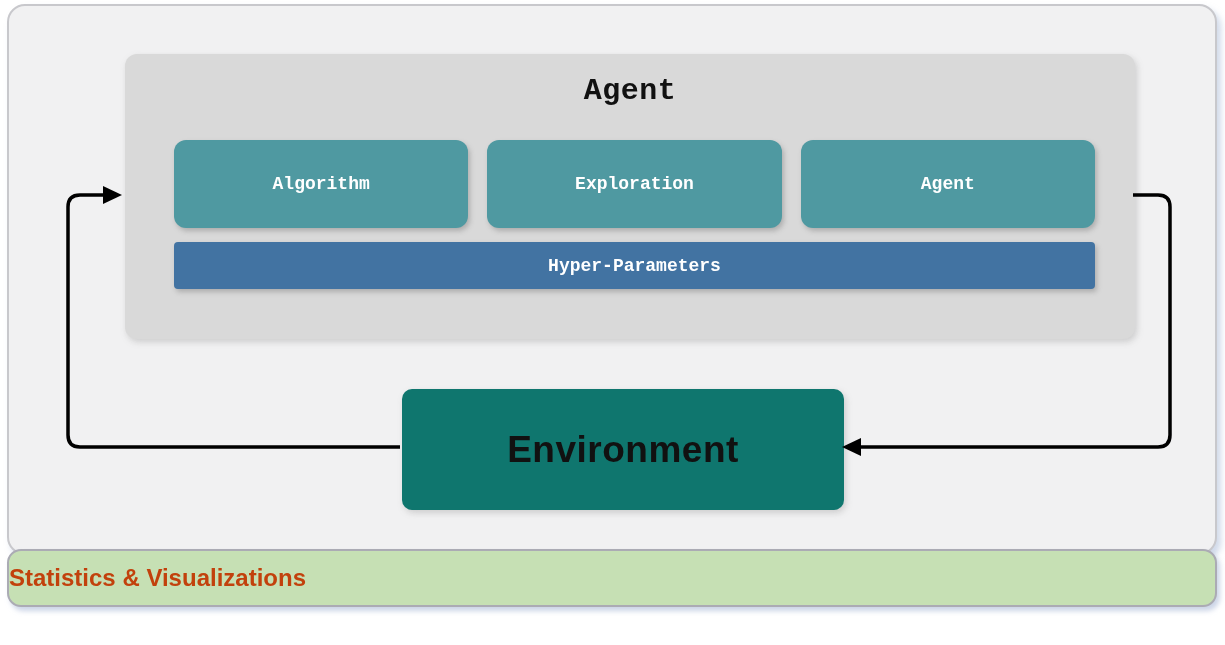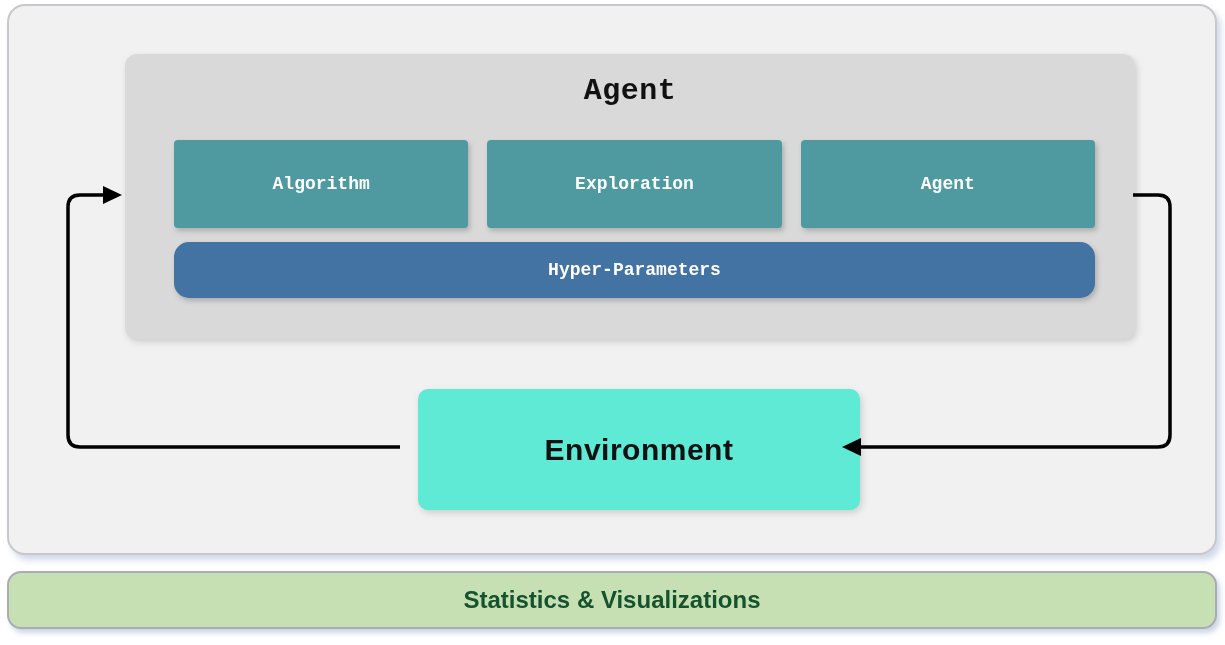--- a/index.html
+++ b/index.html
@@ -44,81 +44,79 @@
   }
   .modules-row {
     left: 49px; top: 86px;
     width: 921px; height: 88px;
     display: flex;
     gap: 19px;
   }
   .module-box {
     flex: 1;
     background: #4f99a1;
-    border-radius: 4px;
+    border-radius: 12px;
     box-shadow: 2px 3px 5px rgba(110,110,110,0.40);
     display: flex;
     align-items: center;
     justify-content: center;
     color: #ffffff;
     font-weight: bold;
     font-size: 18px;
   }
   .hyper-bar {
     left: 49px; top: 188px;
-    width: 921px; height: 56px;
+    width: 921px; height: 47px;
     background: #4273a2;
-    border-radius: 15px;
+    border-radius: 4px;
     box-shadow: 2px 3px 5px rgba(110,110,110,0.40);
     display: flex;
     align-items: center;
     justify-content: center;
     color: #ffffff;
     font-weight: bold;
     font-size: 18px;
   }
 
   
   .env-box {
     left: 400px; top: 387px;
     width: 442px; height: 121px;
-    background: #5eead4;
+    background: #0f766e;
     border-radius: 10px;
     box-shadow: 2px 3px 6px rgba(140,140,140,0.35);
     display: flex;
     align-items: center;
     justify-content: center;
-    font-size: 30px;
+    font-size: 37px;
     font-weight: bold;
     color: #111111;
     letter-spacing: 0.5px;
-    margin-left: 16px;
   }
 
   
   .arrow-layer {
     left: 0; top: 0;
     width: 1225px; height: 645px;
     pointer-events: none;
   }
 
   
   .stats-bar {
-    left: 7px; top: 571px;
+    left: 7px; top: 549px;
     width: 1206px; height: 54px;
     background: #c6e0b4;
     border: 2px solid #ababb4;
     border-radius: 14px;
     box-shadow: 3px 4px 5px rgba(170,185,215,0.60);
     display: flex;
     align-items: center;
-    justify-content: center;
     font-size: 24px;
     font-weight: bold;
-    color: #14532d;
+    color: #c2410c;
   }
 </style>
 </head>
 <body>
 
 <div class="abs outer-panel">
 
   <div class="abs agent-box" style="left:116px; top:48px;">
     <div class="abs agent-title">Agent</div>
 

